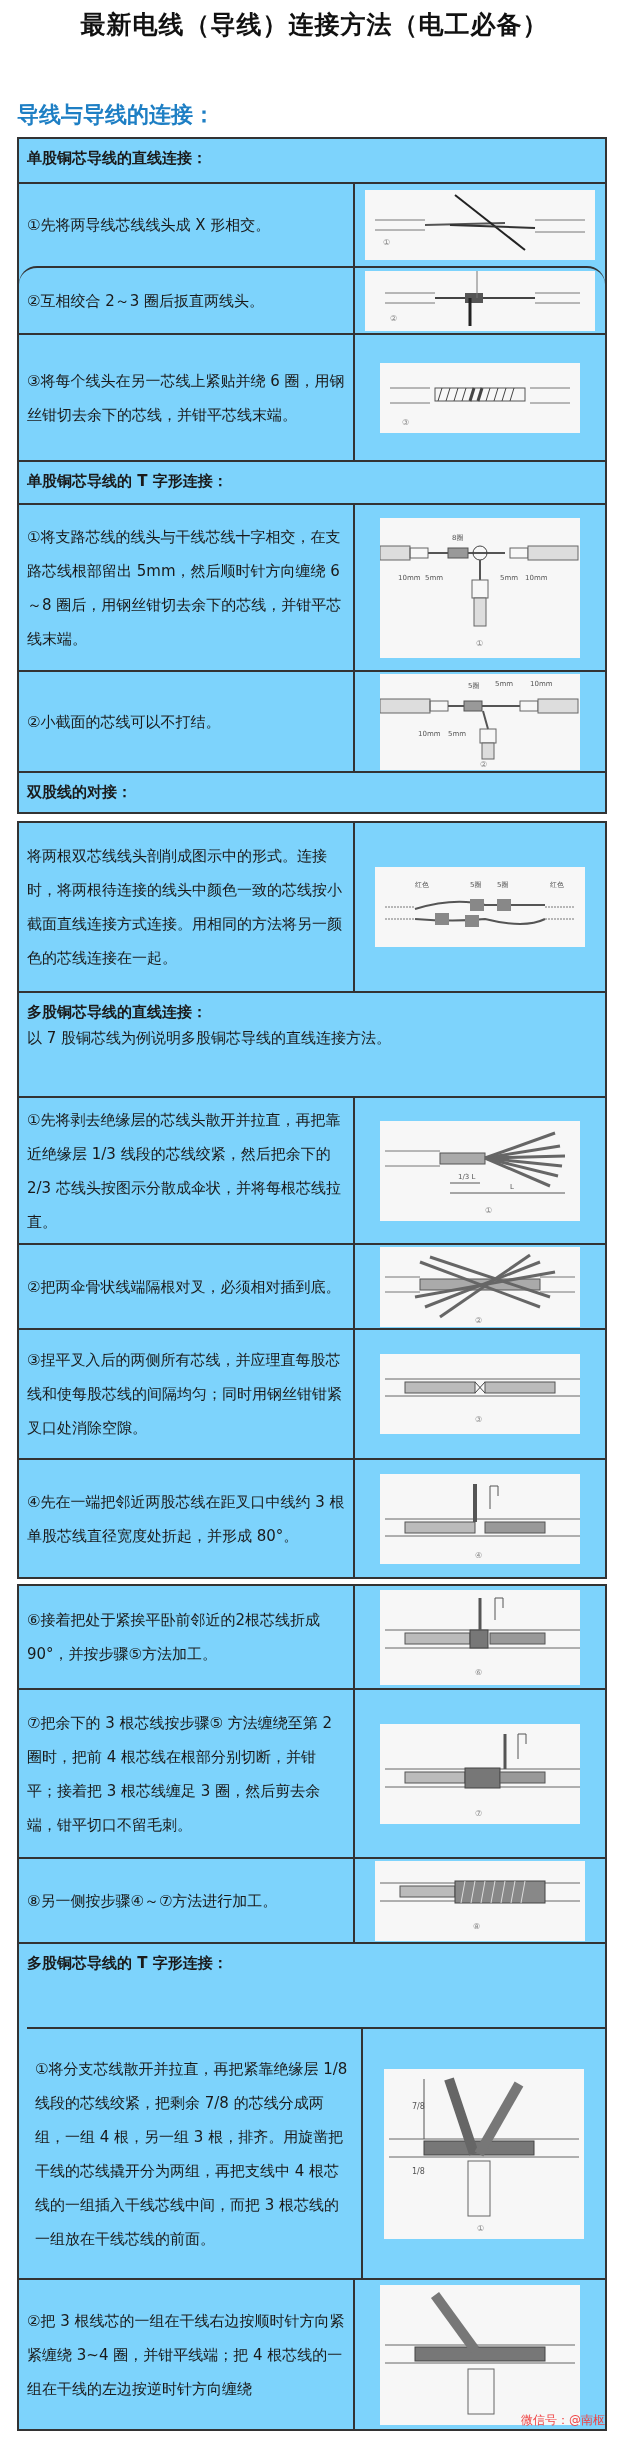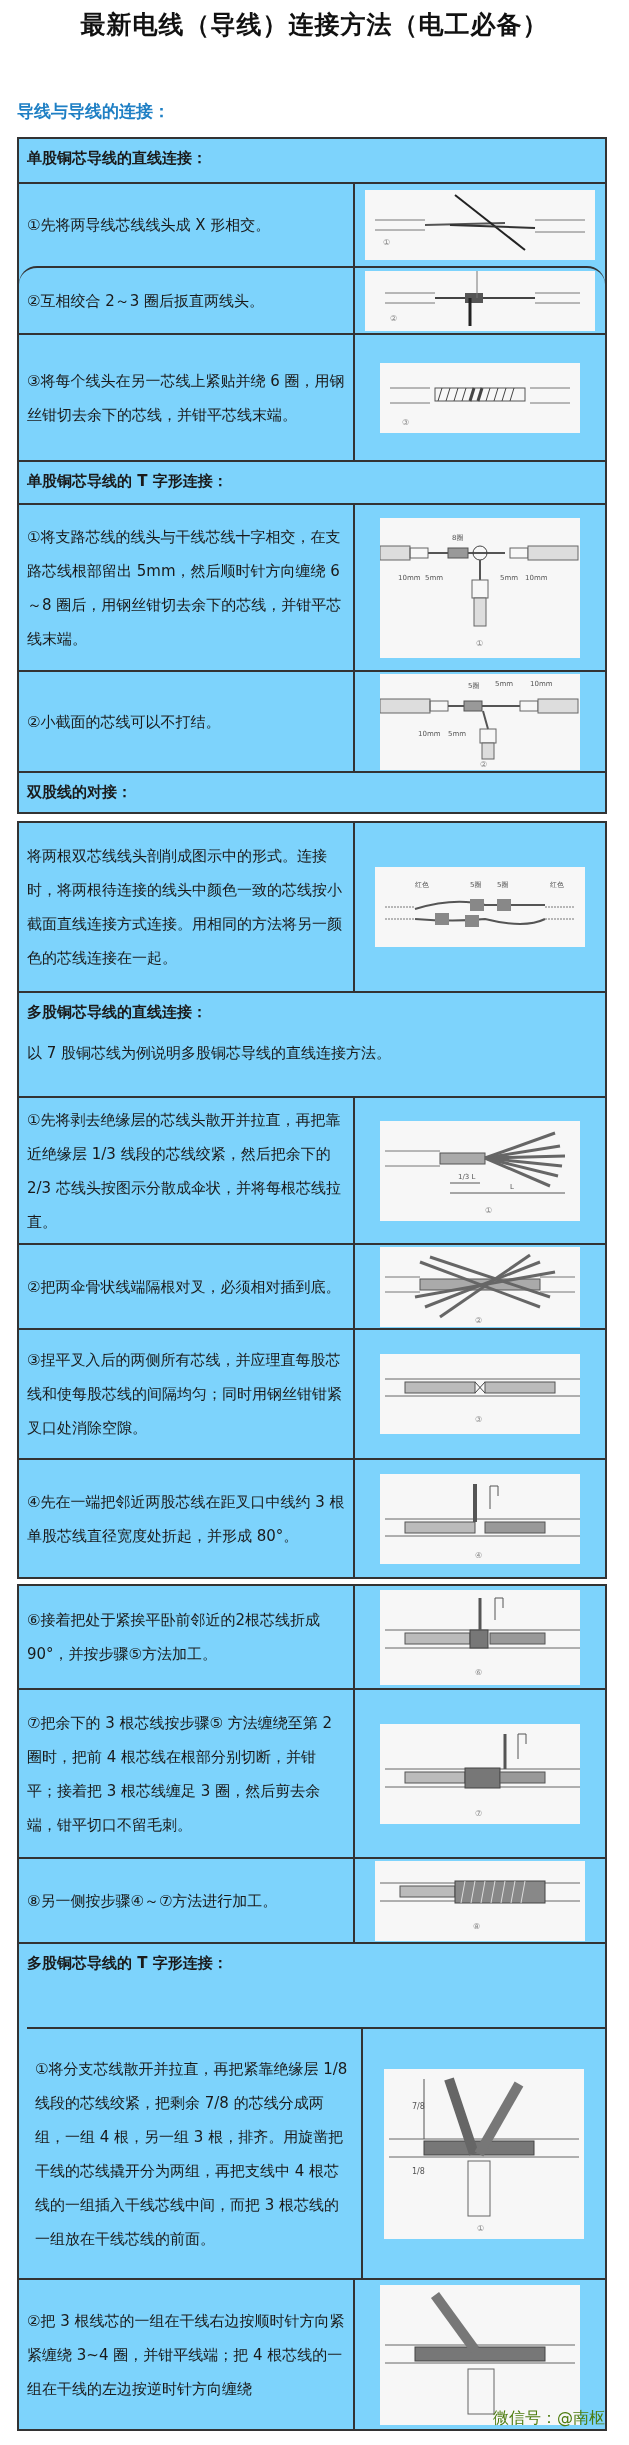--- a/index.html
+++ b/index.html
@@ -1,34 +1,34 @@
 <!DOCTYPE html>
 <html><head>
 <meta charset="utf-8">
 <style>
   html, body { margin: 0; padding: 0; background: #ffffff; }
   body { width: 629px; height: 2445px; position: relative; overflow: hidden;
          font-family: "DejaVu Sans", "Liberation Sans", sans-serif; color: #1a1a1a; }
   .title { position: absolute; top: 8px; left: 0; width: 629px; text-align: center;
            font-size: 25px; font-weight: bold; letter-spacing: 1px; color: #111; }
-  .section-heading { position: absolute; top: 100px; left: 17px; font-size: 17px;
+  .section-heading { position: absolute; top: 100px; left: 17px; font-size: 22px;
                      font-weight: bold; color: #1e7fc4; }
   .tbl { position: absolute; left: 17px; width: 590px; border: 2px solid #333;
          box-sizing: border-box; background: #7dd3fc; }
   .row { position: relative; border-top: 2px solid #333; box-sizing: border-box; display: flex; }
   .row:first-child { border-top: none; }
   .hdr { padding: 8px 8px; font-size: 15px; font-weight: bold; line-height: 22px; }
-  .hdr .sub { font-weight: normal; margin-top: 19px; display: block; }
+  .hdr .sub { font-weight: normal; margin-top: 4px; display: block; }
   .txt { width: 336px; border-right: 2px solid #333; box-sizing: border-box;
          padding: 16px 8px; font-size: 15px; line-height: 34px; display: flex; align-items: center; }
   .txt.top { align-items: flex-start; }
   .img { flex: 1; display: flex; align-items: center; justify-content: center; }
   .img svg { display: block; }
   .fig { background: #f7f7f7; }
-  .watermark { position: absolute; right: 24px; bottom: 16px; font-size: 16px; color: #4d7c0f; }
+  .watermark { position: absolute; right: 24px; bottom: 16px; font-size: 12px; color: #ef4444; }
 </style>
 </head>
 <body>
 
 <div class="title">最新电线（导线）连接方法（电工必备）</div>
 <div class="section-heading">导线与导线的连接：</div>
 
 <div class="tbl" style="top:137px; height:677px;">
   <div class="row hdr" style="height:43px;">
     <span>单股铜芯导线的直线连接：</span>

